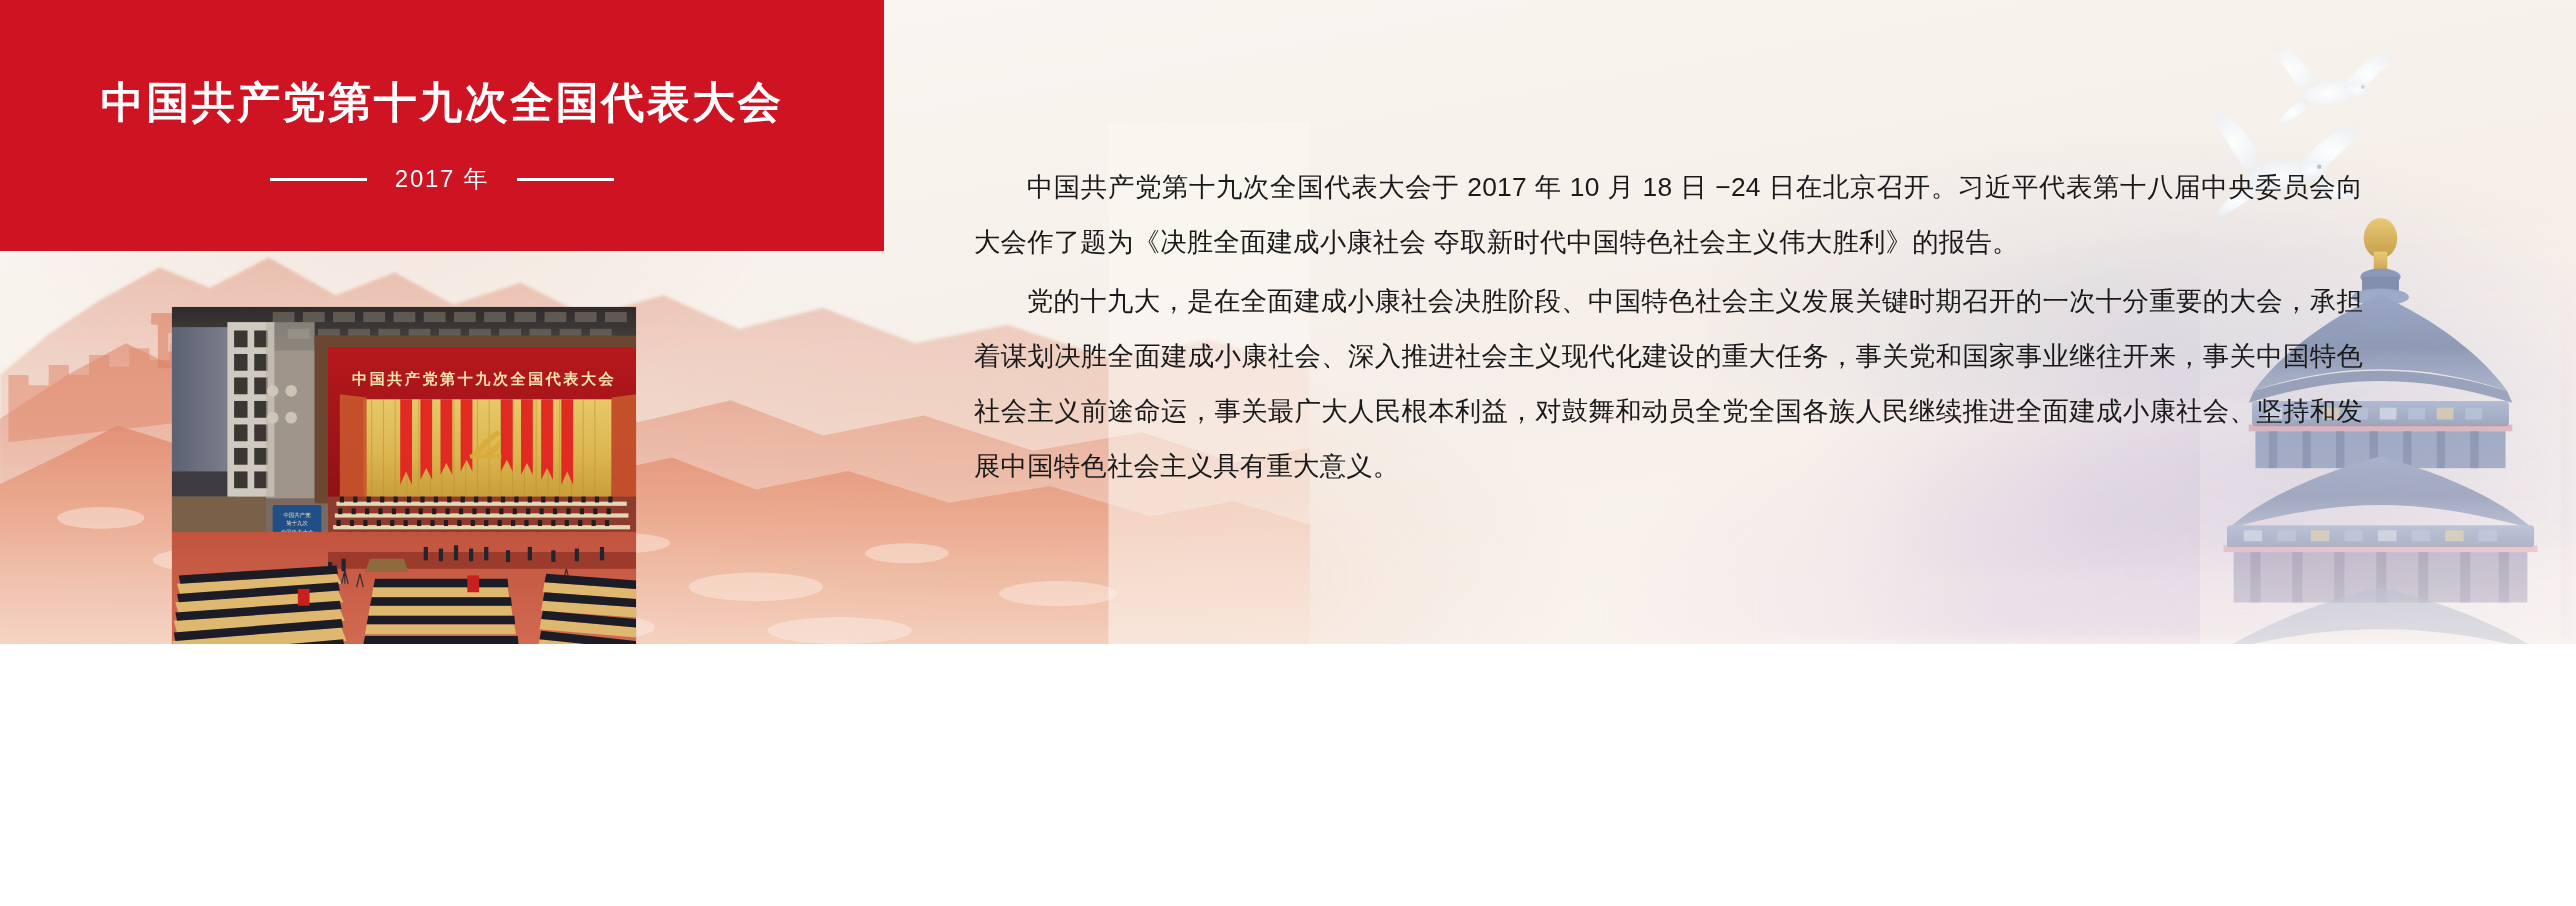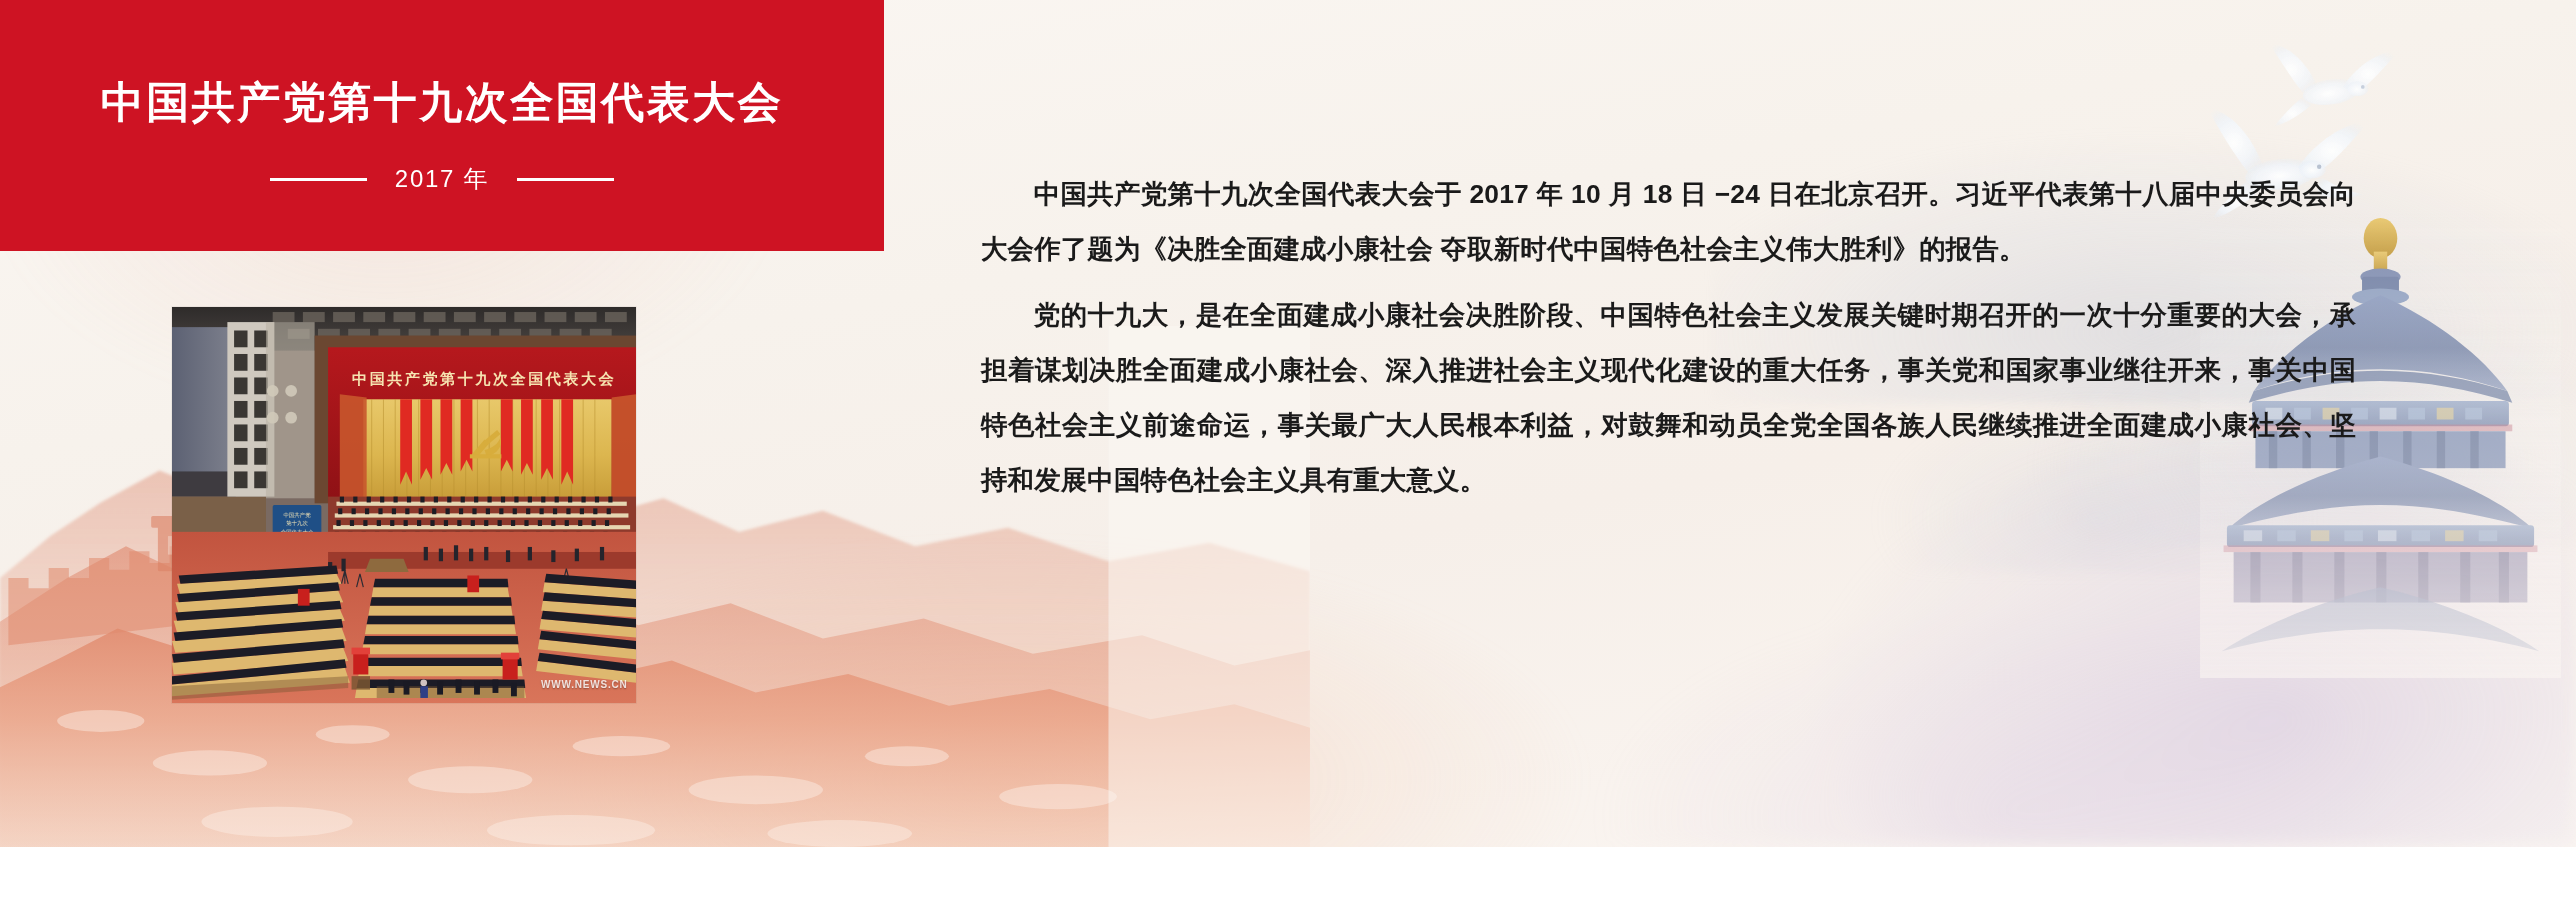--- a/index.html
+++ b/index.html
@@ -6,21 +6,21 @@
   html, body {
     margin: 0;
     padding: 0;
     background: #ffffff;
   }
   * { box-sizing: border-box; }
 
   .poster {
     position: relative;
     width: 2576px;
-    height: 847px;
+    height: 644px;
     overflow: hidden;
     background: #fdfbf8;
     font-family: "Liberation Sans", "DejaVu Sans", sans-serif;
   }
 
   
   .bg-base {
     position: absolute; inset: 0;
     background:
       linear-gradient(170deg, #fbf7f3 0%, #f7f2ec 35%, #f6efe9 60%, #fbf6f2 100%);
@@ -182,23 +182,22 @@
     width: 1397px;
     z-index: 7;
     color: #1a1a1a;
     font-size: 26.4px;
     line-height: 55px;
     letter-spacing: 0.2px;
     text-align: justify;
     text-justify: inter-character;
   }
   .article p {
-    margin: 11px;
+    margin: 4px;
     text-indent: 2em;
-    font-weight: bold;
   }
 </style>
 </head>
 <body>
 
 <div class="poster">
 
   <div class="bg-base"></div>
   <div class="bg-topleft"></div>
   <div class="bg-mountain-a"></div>

